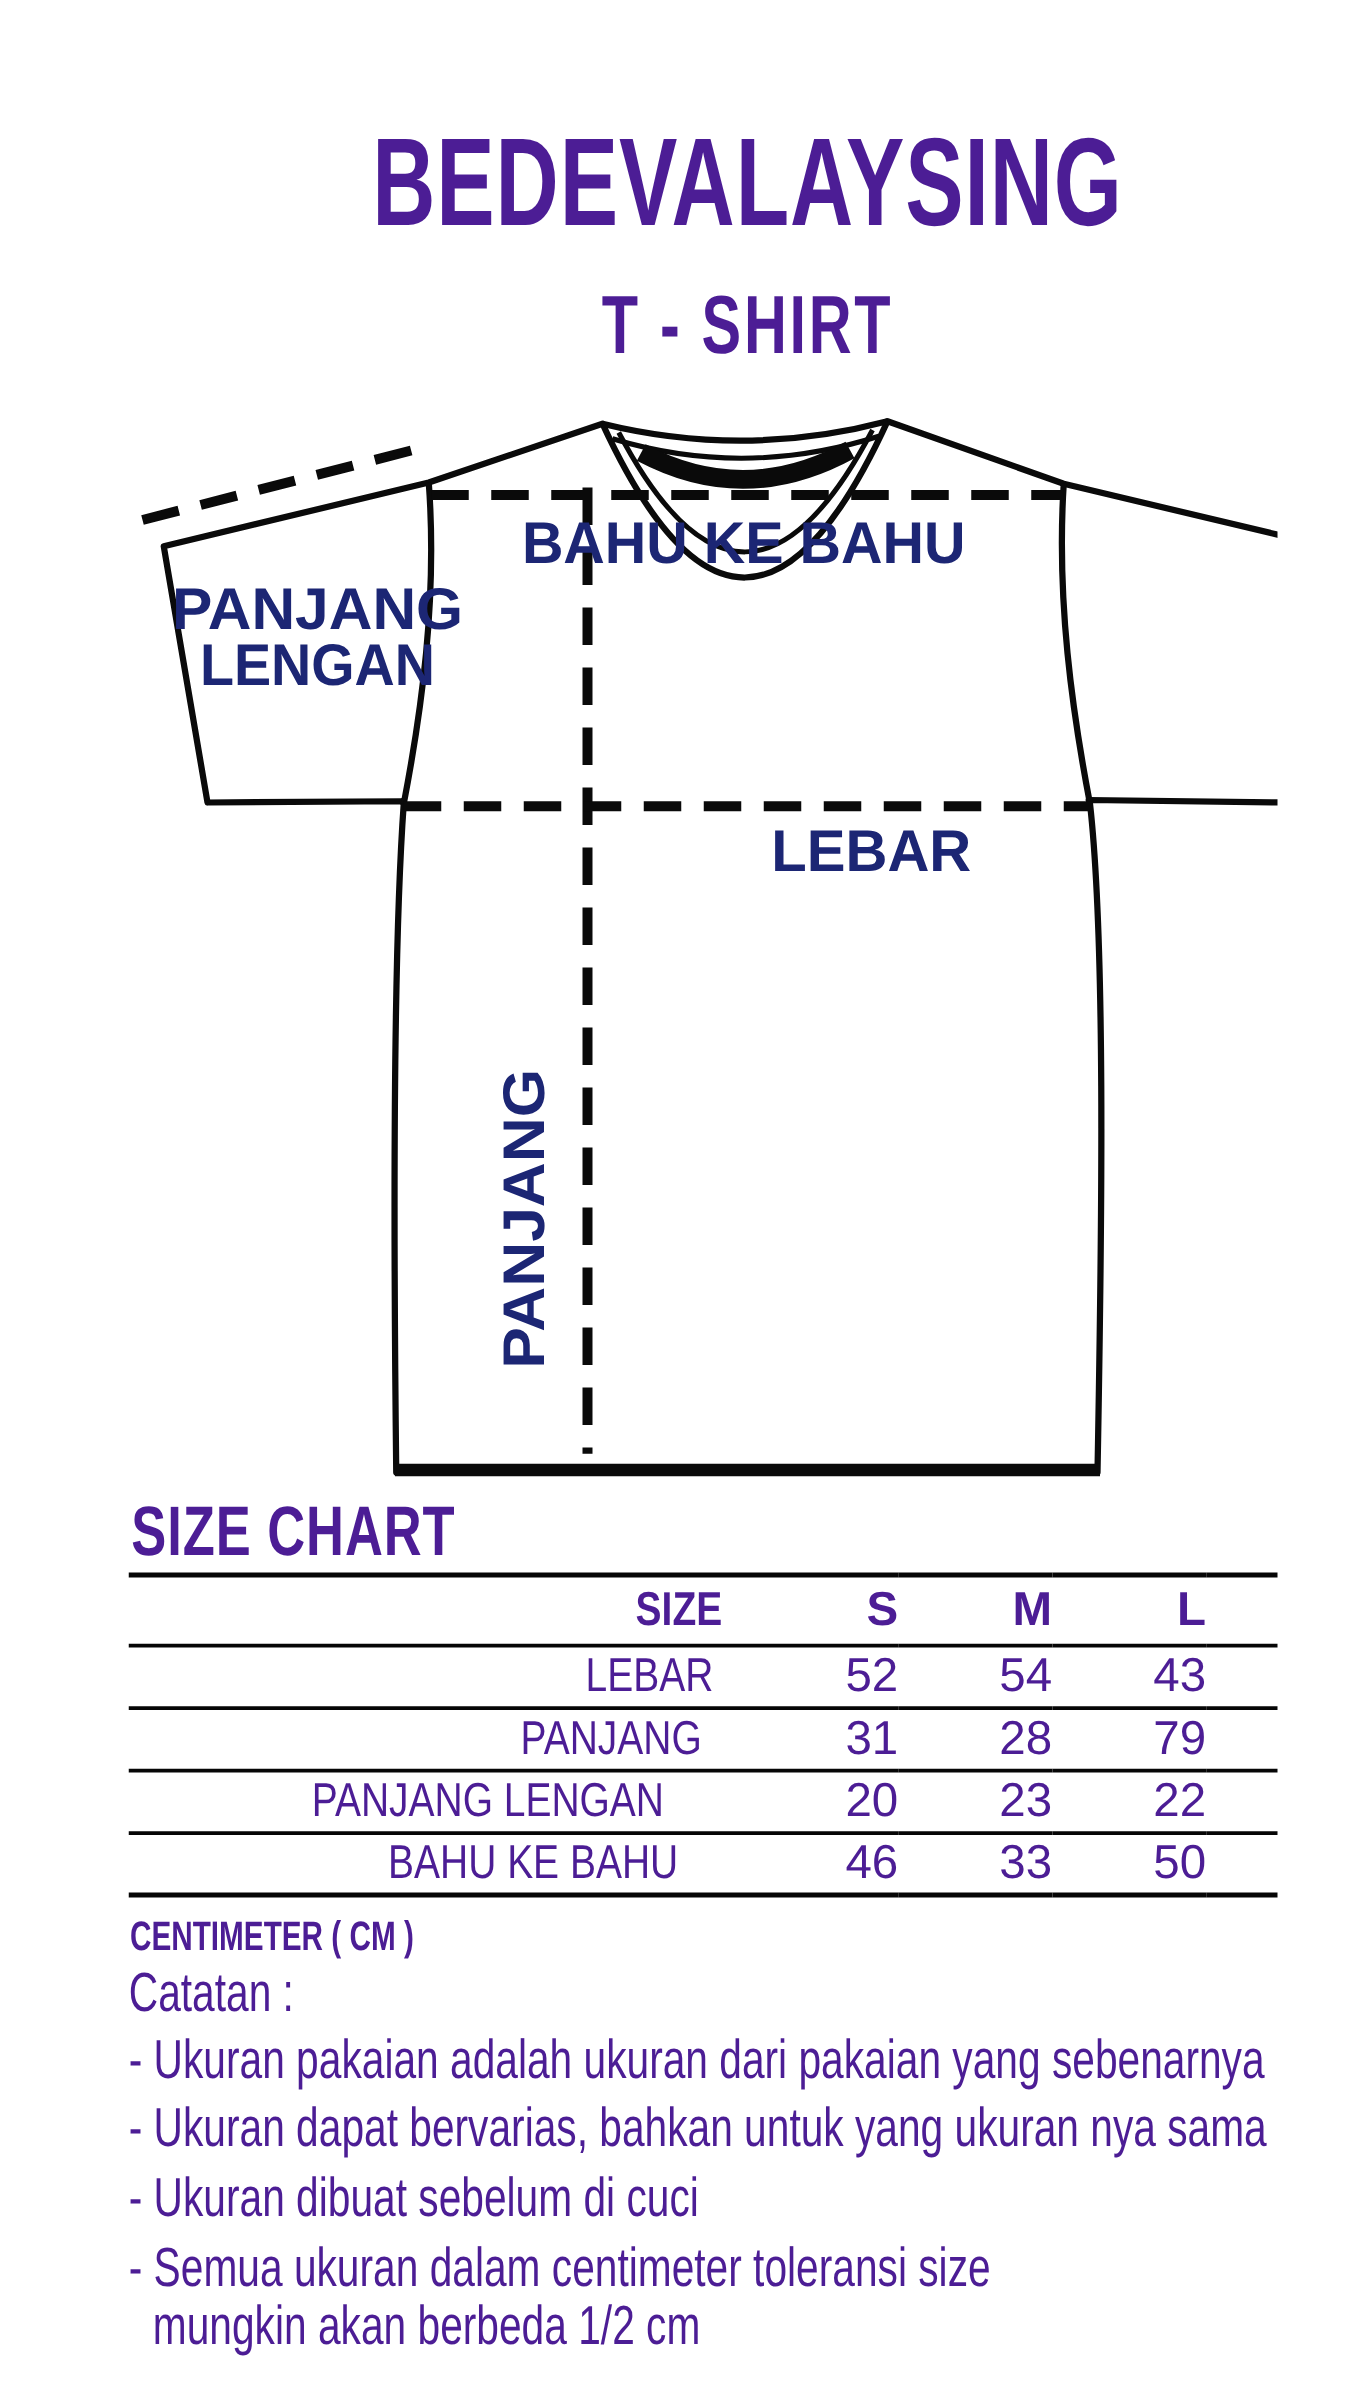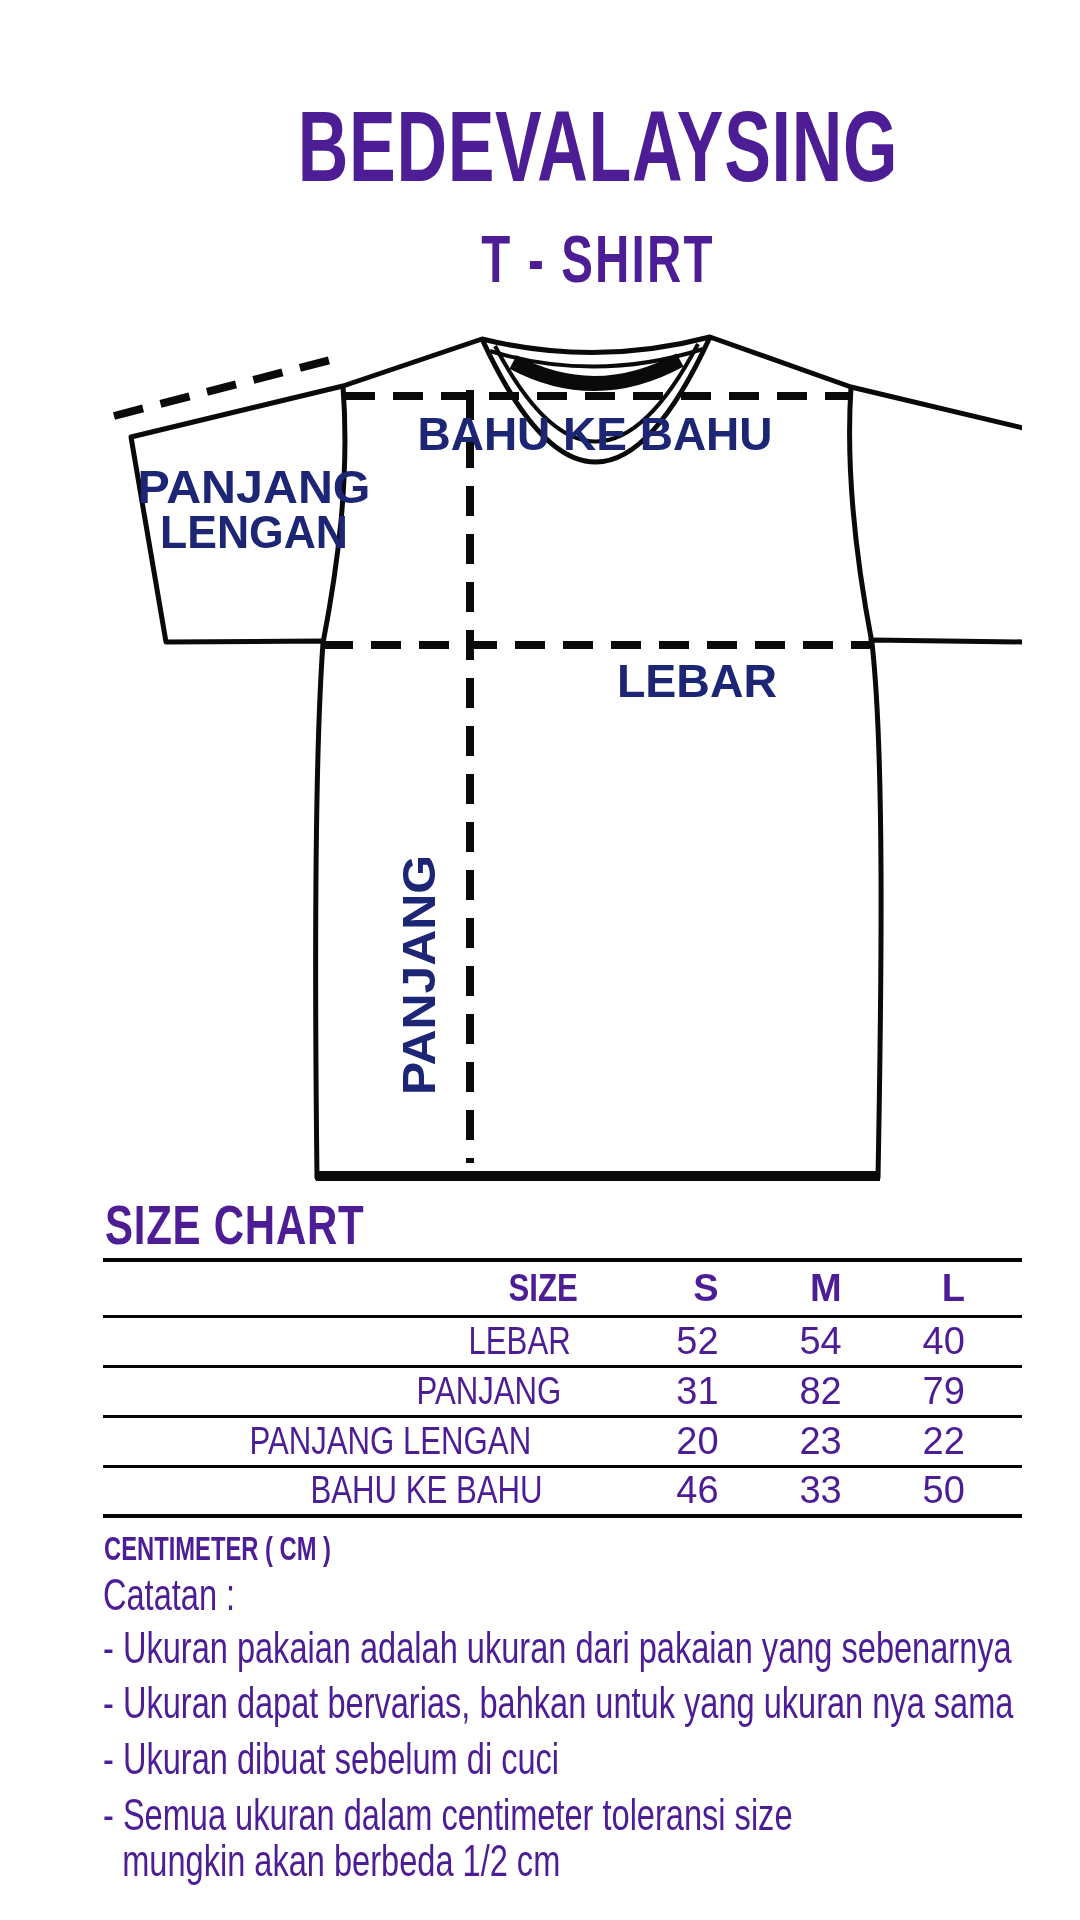--- a/index.html
+++ b/index.html
@@ -109,27 +109,27 @@
         <th class="col-num">M</th>
         <th class="col-num">L</th>
         <th class="col-num">XL</th>
       </tr>
     </thead>
     <tbody>
       <tr>
         <td class="col-label"><span class="cell">LEBAR</span></td>
         <td class="col-num">52</td>
         <td class="col-num">54</td>
-        <td class="col-num">40</td>
+        <td class="col-num">43</td>
         <td class="col-num">62</td>
       </tr>
       <tr>
         <td class="col-label"><span class="cell">PANJANG</span></td>
         <td class="col-num">31</td>
-        <td class="col-num">82</td>
+        <td class="col-num">28</td>
         <td class="col-num">79</td>
         <td class="col-num">72</td>
       </tr>
       <tr>
         <td class="col-label"><span class="cell">PANJANG LENGAN</span></td>
         <td class="col-num">20</td>
         <td class="col-num">23</td>
         <td class="col-num">22</td>
         <td class="col-num">29</td>
       </tr>

